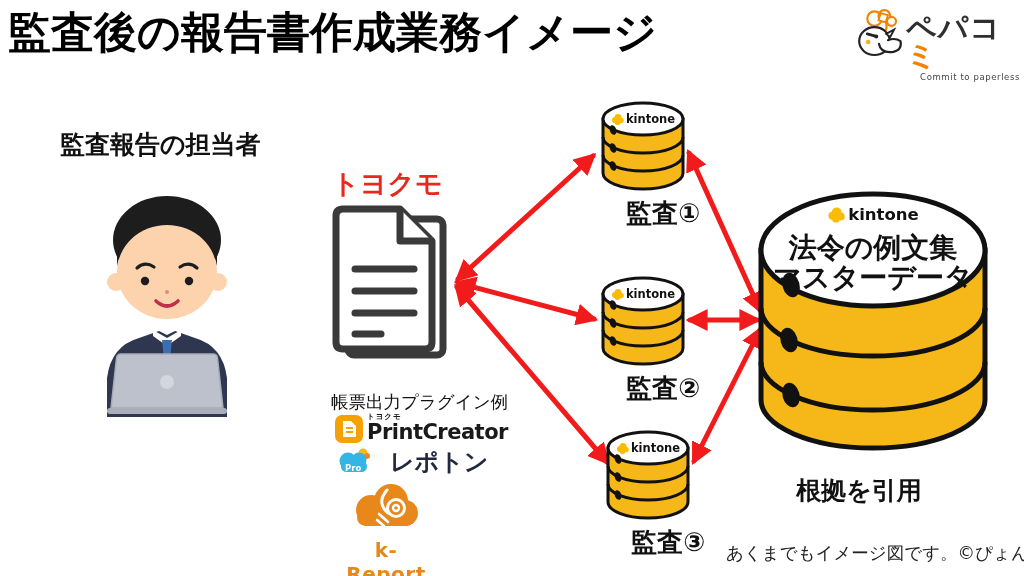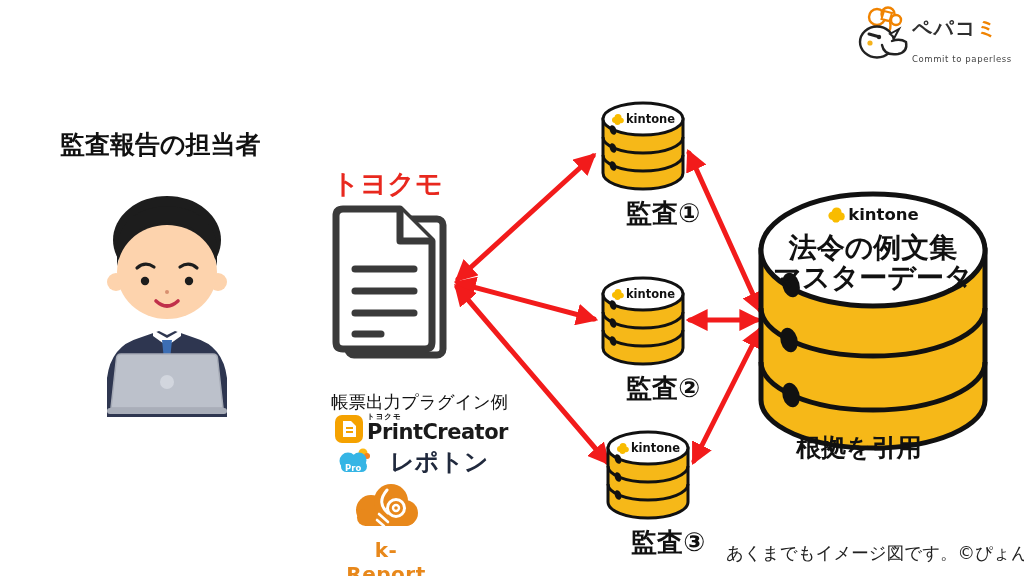--- a/index.html
+++ b/index.html
@@ -4,23 +4,23 @@
 <style>
   html,body{margin:0;padding:0;background:#fff;}
   .stage{position:relative;width:1024px;height:576px;background:#fff;overflow:hidden;
          font-family:"DejaVu Sans",sans-serif;}
   .abs{position:absolute;}
   .title{left:8px;top:0px;font-size:43px;font-weight:900;color:#000;letter-spacing:0px;
          line-height:64px;white-space:nowrap;margin:0;}
   
   .pepalogo{left:852px;top:4px;width:168px;height:62px;display:flex;align-items:flex-start;}
   .pepatext{margin-left:2px;padding-top:10px;}
-  .pepaname{font-size:20px;font-weight:900;color:#2f2f2f;line-height:28px;letter-spacing:1px;}
+  .pepaname{font-size:30px;font-weight:900;color:#2f2f2f;line-height:28px;letter-spacing:1px;}
   .pepaname .orange{color:#f08300;}
-  .pepatag{font-size:8.5px;color:#444;letter-spacing:0.6px;margin-top:12px;text-align:right;}
+  .pepatag{font-size:8.5px;color:#444;letter-spacing:0.6px;margin-top:2px;text-align:right;}
   
   .person-label{left:60px;top:128px;font-size:25px;font-weight:800;color:#111;white-space:nowrap;}
   .person-svg{left:95px;top:182px;}
   
   .print-label{left:332px;top:166px;font-size:27px;font-weight:800;color:#e8281e;white-space:nowrap;}
   .doc-svg{left:328px;top:203px;}
   .plugins-heading{left:331px;top:390px;font-size:17.5px;font-weight:400;color:#111;white-space:nowrap;}
   .plugin-pc{left:334px;top:412px;display:flex;align-items:center;}
   .pc-text{margin-left:3px;}
   .pc-company{font-size:7.5px;font-weight:700;color:#1a1a1a;letter-spacing:1px;line-height:8px;}
@@ -34,29 +34,30 @@
   .cyl-brand{position:absolute;left:0;top:9px;width:100%;height:22px;display:flex;
              align-items:center;justify-content:center;gap:2px;}
   .cyl-brand span{font-size:11.5px;font-weight:800;color:#111;}
   .cyl-label{font-size:26px;font-weight:800;color:#111;text-align:right;width:114px;white-space:nowrap;}
   .master{left:758px;top:190px;width:252px;height:272px;}
   .m-brand{left:770px;top:205px;width:206px;display:flex;align-items:center;justify-content:center;gap:3px;}
   .m-brand span{font-size:16.5px;font-weight:800;color:#111;}
   .m-line{left:770px;width:206px;text-align:center;font-size:28px;font-weight:800;color:#111;white-space:nowrap;}
   .m-line1{top:229px;}
   .m-line2{top:259px;}
-  .m-caption{left:756px;top:431px;width:206px;text-align:center;font-size:25px;font-weight:800;color:#111;white-space:nowrap;}
+  .m-caption{left:756px;top:474px;width:206px;text-align:center;font-size:25px;font-weight:800;color:#111;white-space:nowrap;}
   .footer-note{left:726px;top:541px;font-size:17.5px;color:#222;white-space:nowrap;}
   .arrows{left:0;top:0;pointer-events:none;}
 </style>
 </head>
 <body>
 
 <div class="stage">
 
+  <h1 class="abs title">監査後の報告書作成業務イメージ</h1>
 
   <div class="abs pepalogo">
     <svg width="58" height="58" viewBox="0 0 58 58">
       <circle cx="25" cy="13" r="8" fill="#fff" stroke="#f08300" stroke-width="2.4"></circle>
       <circle cx="36" cy="10" r="6.5" fill="#fff" stroke="#f08300" stroke-width="2.4"></circle>
       <circle cx="44" cy="16" r="5" fill="#fff" stroke="#f08300" stroke-width="2.4"></circle>
       <path d="M 32 7 l 8 2 l -2.5 8 l -8 -2 z" fill="#fff" stroke="#f08300" stroke-width="2"></path>
       <path d="M 38 18 q 2 7 -3 11" stroke="#f08300" stroke-width="2.4" fill="none" stroke-linecap="round"></path>
       <ellipse cx="25" cy="38" rx="17" ry="15.5" fill="#fff" stroke="#222" stroke-width="2.4"></ellipse>
       <path d="M 38 30 l 9 -5 l -4.5 8.5 z" fill="#fff" stroke="#222" stroke-width="2"></path>

